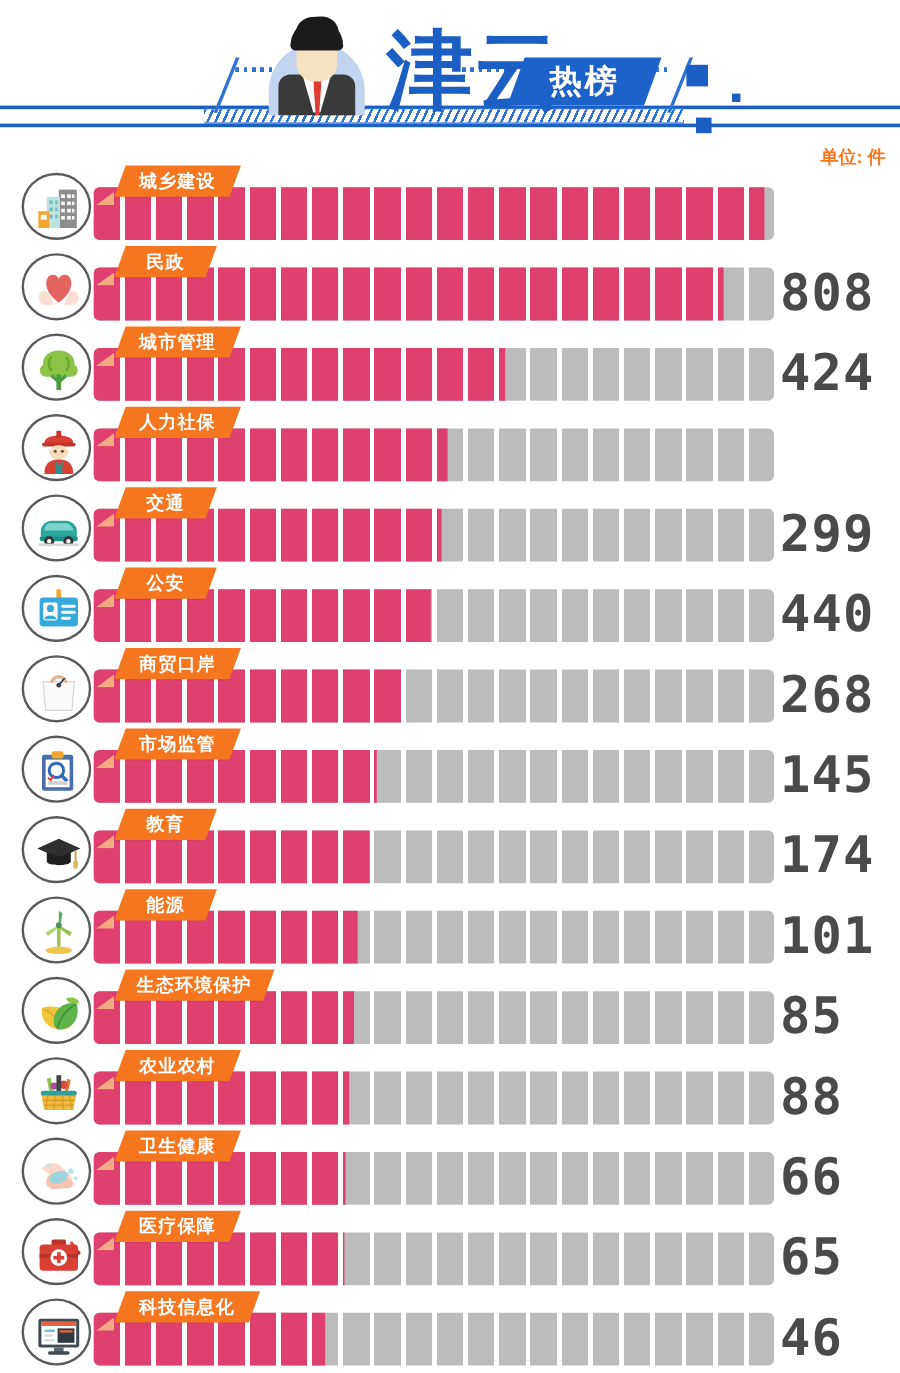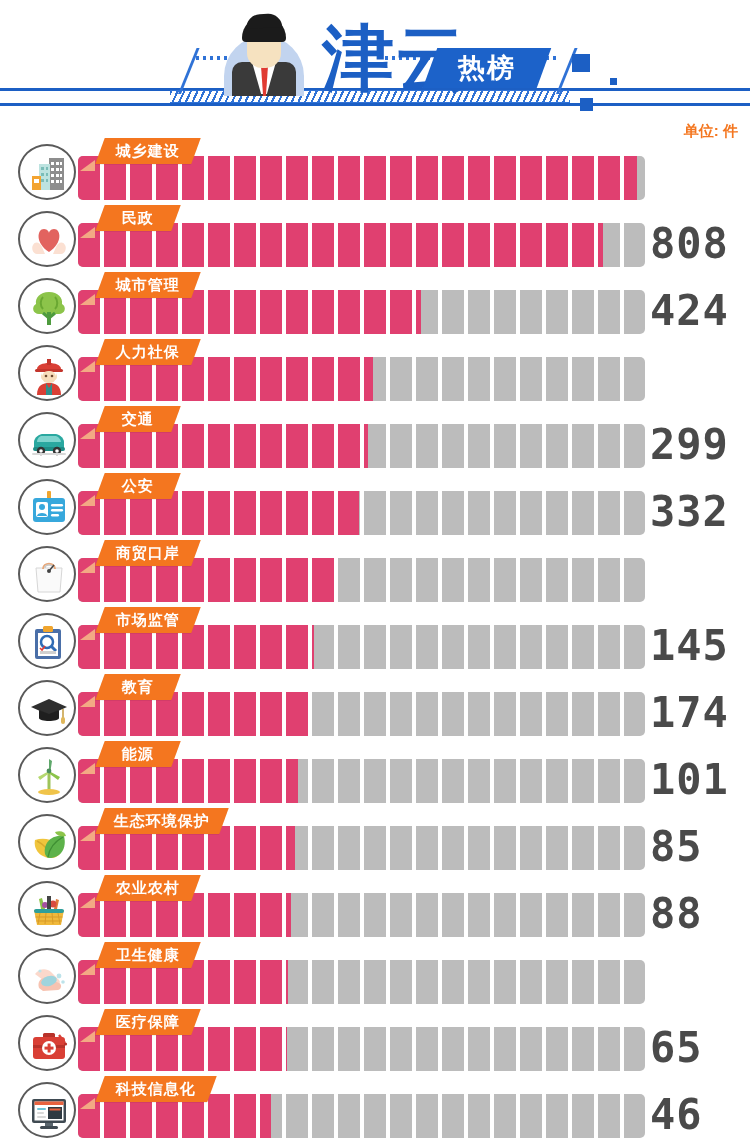--- a/index.html
+++ b/index.html
@@ -313,41 +313,42 @@
         </div>
         <div class="bar-area">
           <div class="fill-base" style="border-radius: 5px;"></div>
           <div class="fill" style="width: 280.7px; border-radius: 5px 0px 0px 5px;"></div>
           <div class="notches"></div>
           <div class="banner-fold"></div>
           <div class="banner" style="left: 22px; width: 76px;">
             <span>公安</span>
           </div>
         </div>
-        <div class="value">332</div>
+        <div class="value">440</div>
       </div>
       <div class="row">
         <div class="icon-wrap">
           <svg width="40" height="40" viewBox="0 0 40 40">
     <path d="M7 12 L33 12 L31 36 L9 36 Z" fill="#fafafa" stroke="#d6d6d6" stroke-width="1"></path>
     <path d="M14 13 C14 6,26 6,26 13" stroke="#e8a87a" stroke-width="2" fill="none"></path>
     <path d="M16 12 C16 8,24 8,24 12" stroke="#c9c9c9" stroke-width="1.5" fill="none"></path>
     <circle cx="20" cy="15" r="2" fill="#444"></circle>
     <path d="M20 15 L25 9" stroke="#444" stroke-width="1.5"></path>
           </svg>
         </div>
         <div class="bar-area">
           <div class="fill-base" style="border-radius: 5px;"></div>
           <div class="fill" style="width: 258px; border-radius: 5px 0px 0px 5px;"></div>
           <div class="notches"></div>
           <div class="banner-fold"></div>
           <div class="banner" style="left: 22px; width: 96px;">
             <span>商贸口岸</span>
           </div>
         </div>
+        <div class="value">268</div>
       </div>
       <div class="row">
         <div class="icon-wrap">
           <svg width="40" height="40" viewBox="0 0 40 40">
     <rect x="6" y="6" width="26" height="30" rx="2" fill="#4a6fa8"></rect>
     <rect x="9" y="10" width="20" height="23" fill="#fff"></rect>
     <rect x="14" y="3" width="10" height="6" rx="1.5" fill="#f0a52e"></rect>
     <circle cx="18" cy="19" r="6" fill="none" stroke="#2f6bb5" stroke-width="2.5"></circle>
     <path d="M22 23 L27 28" stroke="#2f6bb5" stroke-width="3"></path>
     <rect x="11" y="28" width="16" height="3" fill="#d0d0d0"></rect>
@@ -472,20 +473,21 @@
         </div>
         <div class="bar-area">
           <div class="fill-base" style="border-radius: 5px;"></div>
           <div class="fill" style="width: 209.8px; border-radius: 5px 0px 0px 5px;"></div>
           <div class="notches"></div>
           <div class="banner-fold"></div>
           <div class="banner" style="left: 22px; width: 96px;">
             <span>卫生健康</span>
           </div>
         </div>
+        <div class="value">66</div>
       </div>
       <div class="row">
         <div class="icon-wrap">
           <svg width="40" height="40" viewBox="0 0 40 40">
     <rect x="14" y="8" width="12" height="5" rx="1.5" fill="#b8322a"></rect>
     <rect x="4" y="12" width="32" height="22" rx="3" fill="#d93f35"></rect>
     <rect x="4" y="20" width="32" height="3" fill="#b8322a"></rect>
     <circle cx="20" cy="23" r="7" fill="#fff"></circle>
     <rect x="18.6" y="18.5" width="3" height="9" fill="#d93f35"></rect>
     <rect x="15.5" y="21.6" width="9" height="3" fill="#d93f35"></rect>

